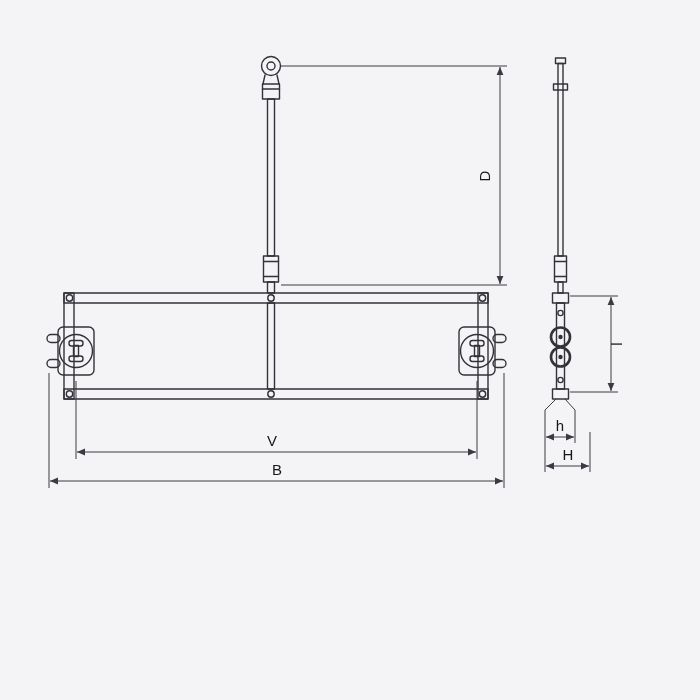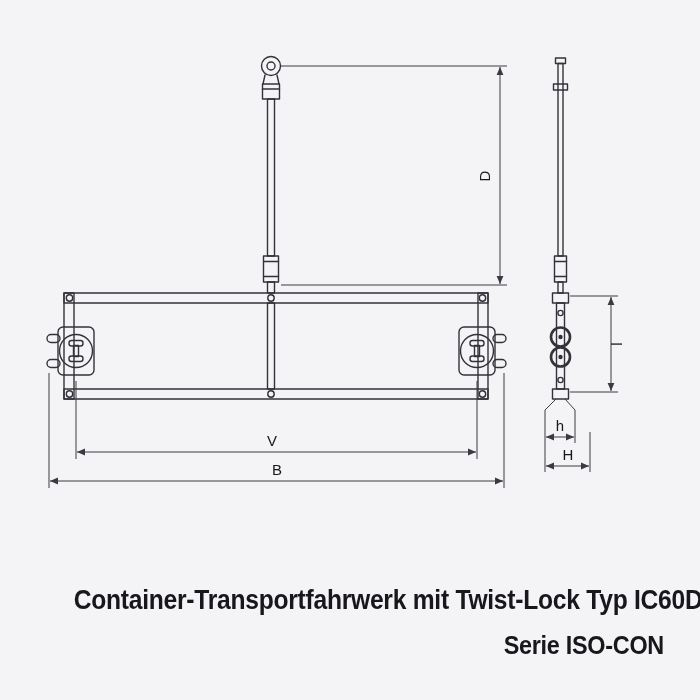--- a/index.html
+++ b/index.html
@@ -163,18 +163,14 @@
       </g>
 
       <g>
         <line class="dim" x1="590" y1="432" x2="590" y2="472"></line>
         <line class="dim" x1="546" y1="466" x2="589" y2="466" marker-start="url(#arr)" marker-end="url(#arr)"></line>
         <text class="lbl" x="568" y="460" text-anchor="middle">H</text>
       </g>
     </g>
   </svg>
 
-  <div class="caption">
-    <div class="caption-line1">Container-Transportfahrwerk mit Twist-Lock Typ IC60D</div>
-    <div class="caption-line2">Serie ISO-CON</div>
-  </div>
 
 </div>
 
 </body></html>

